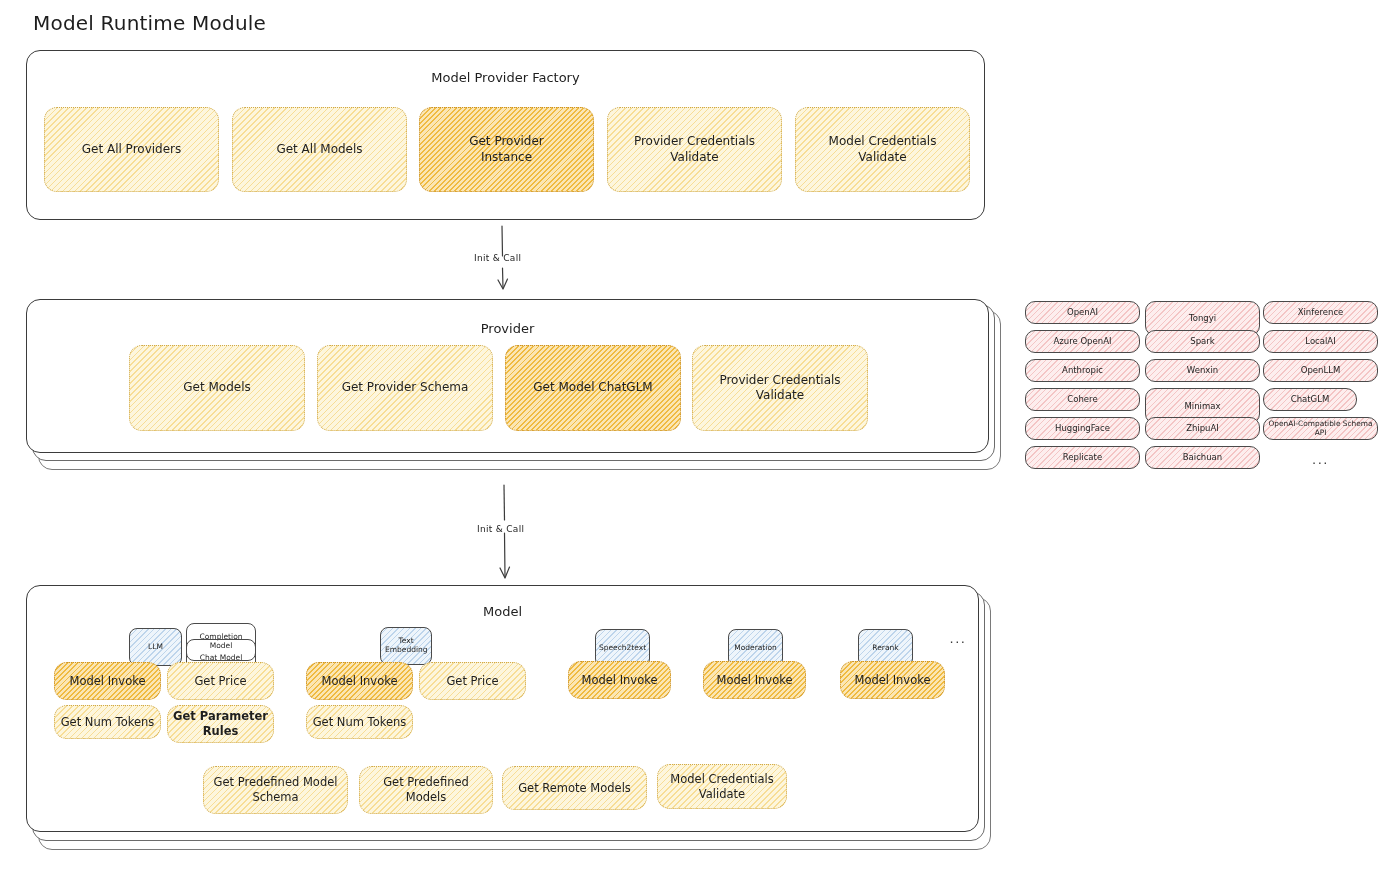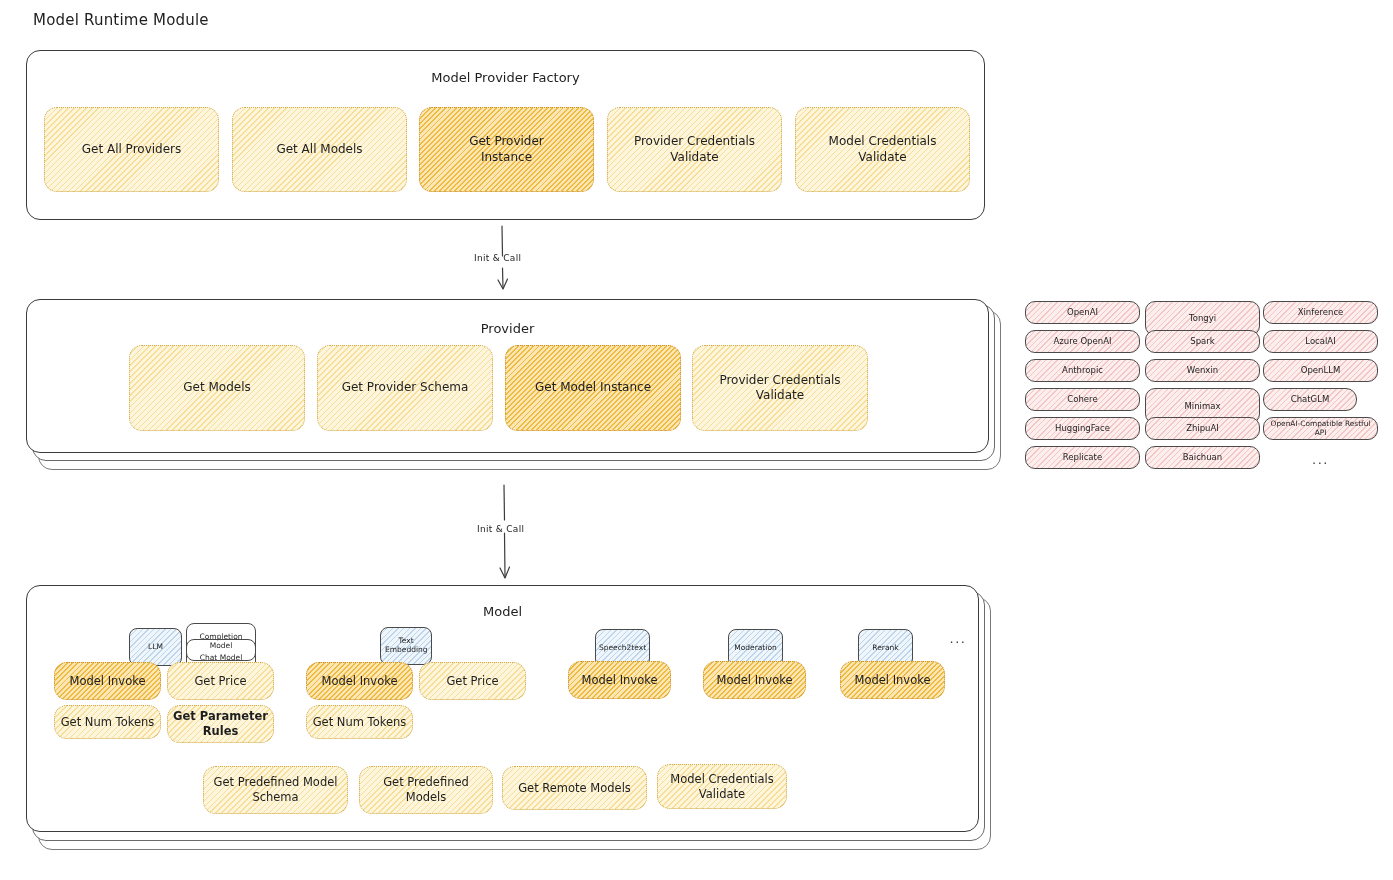--- a/index.html
+++ b/index.html
@@ -123,21 +123,21 @@
     white-space: pre;
     color: #1e1e1e;
   }
   .center-label {
     position: absolute;
     text-align: center;
     color: #1e1e1e;
   }
 
   #page-title {
-    font-size: 15px;
+    font-size: 20px;
     letter-spacing: 0.2px;
   }
   .section-title { font-size: 13px; }
   .chip-text { font-size: 12px; }
   .chip-text-sm { font-size: 11.5px; }
   .arrow-label { font-size: 9px; letter-spacing: .3px; }
   .ellipsis { font-size: 13px; letter-spacing: 1.5px; color: #3b3b3b; }
 
   svg.arrow { position: absolute; overflow: visible; }
 </style>
@@ -179,21 +179,21 @@
   <div class="sketch" style="left:26px; top:299px; width:963px; height:154px;"></div>
   <div class="center-label section-title" style="left:26px; top:321px; width:963px;">Provider</div>
 
   <div class="chip hatch-light chip-text" style="left:129px; top:345px; width:176px; height:86px;">
     <span>Get Models</span>
   </div>
   <div class="chip hatch-light chip-text" style="left:317px; top:345px; width:176px; height:86px;">
     <span>Get Provider Schema</span>
   </div>
   <div class="chip hatch-strong strong chip-text" style="left:505px; top:345px; width:176px; height:86px;">
-    <span>Get Model Instance</span>
+    <span>Get Model ChatGLM</span>
   </div>
   <div class="chip hatch-light chip-text" style="left:692px; top:345px; width:176px; height:86px;">
     <span style="max-width:145px;">Provider Credentials Validate</span>
   </div>
 
   <div>
 
     <div class="pill hatch-pink" style="left:1025px; top:301px; width:115px; height:23px;">
       <span>OpenAI</span>
       </div>
@@ -238,21 +238,21 @@
     <div class="pill hatch-pink" style="left:1263px; top:330px; width:115px; height:23px;">
       <span>LocalAI</span>
       </div>
     <div class="pill hatch-pink" style="left:1263px; top:359px; width:115px; height:23px;">
       <span>OpenLLM</span>
       </div>
     <div class="pill hatch-pink" style="left:1263px; top:388px; width:94px; height:23px;border-radius:11px;">
       <span>ChatGLM</span>
       </div>
     <div class="pill hatch-pink" style="left:1263px; top:417px; width:115px; height:23px; font-size:7.4px;">
-      <span>OpenAI-Compatible Restful API</span>
+      <span>OpenAI-Compatible Schema API</span>
       </div>
     <div class="center-label ellipsis" style="left:1263px; top:452px; width:115px;">...</div>
   </div>
 
   <svg class="arrow" style="left:495px; top:485px;" width="24" height="100" viewBox="0 0 24 100">
     <path d="M9,0 L9.5,35" stroke="#3b3b3b" stroke-width="1.2" fill="none" stroke-linecap="round"></path>
     <path d="M9.5,48 L10,92" stroke="#3b3b3b" stroke-width="1.2" fill="none" stroke-linecap="round"></path>
     <path d="M5,83 L10,93 L14.5,82" stroke="#3b3b3b" stroke-width="1.2" fill="none" stroke-linecap="round" stroke-linejoin="round"></path>
   </svg>
   <div class="label arrow-label" style="left:477px; top:524px;">Init &amp; Call</div>

